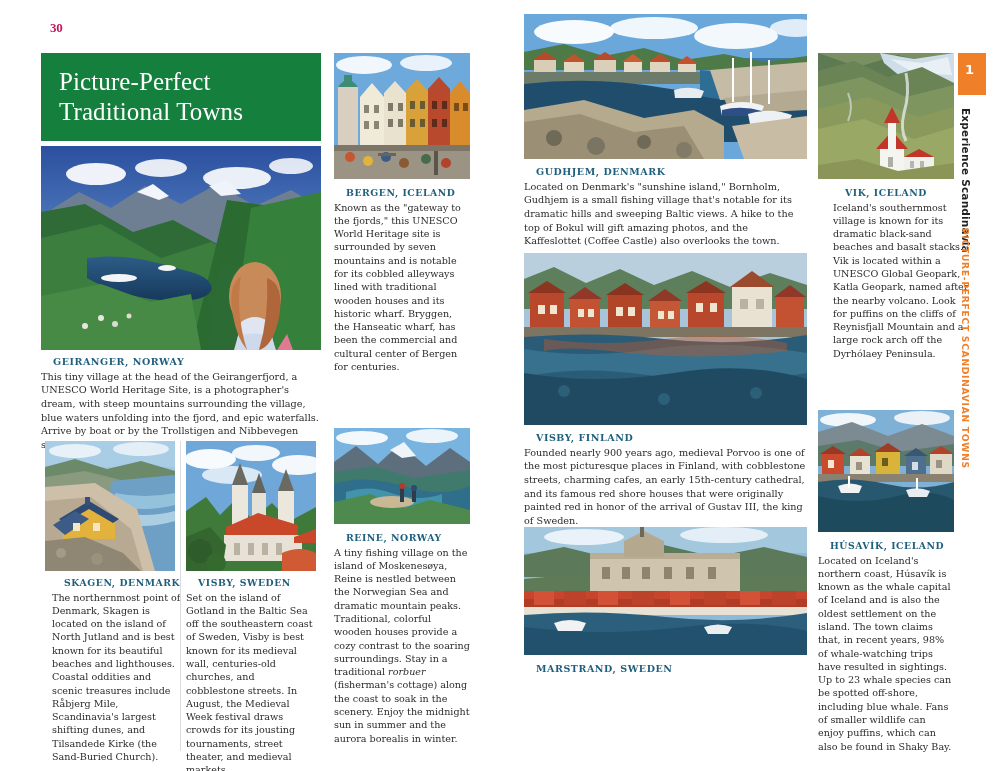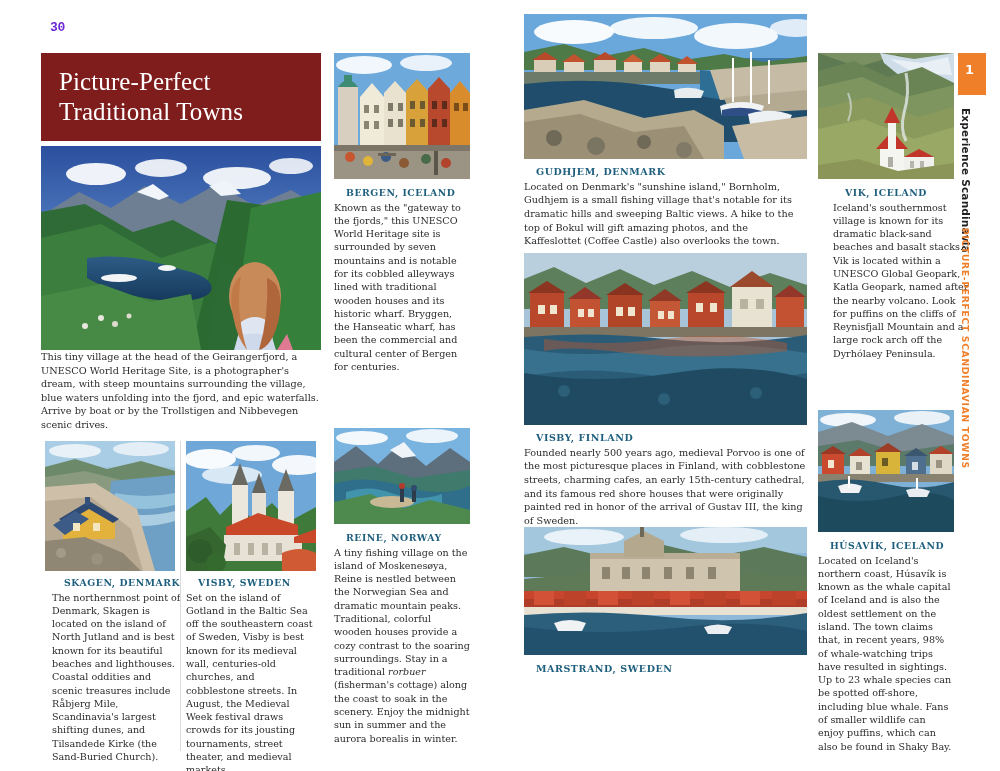--- a/index.html
+++ b/index.html
@@ -7,39 +7,39 @@
     width: 1000px; height: 771px;
     background: #ffffff;
     font-family: "Liberation Serif", "DejaVu Serif", serif;
     overflow: hidden;
   }
   .page { position: relative; width: 1000px; height: 771px; background: #fff; }
 
   
   .folio {
     position: absolute; top: 20px;
-    font-family: Liberation Mono, monospace;
-    font-weight: 700; font-size: 13px; color: #6d28d9;
+    font-family: Liberation Serif, serif;
+    font-weight: 700; font-size: 13px; color: #be185d;
     letter-spacing: -0.3px;
   }
   .folio-left  { left: 50px; }
   .folio-right { left: 919px; margin-top: 44px; }
 
   
   .col { position: absolute; top: 0; }
   .col-a { left: 41px;  width: 280px; }   
   .col-b { left: 334px; width: 136px; }   
   .col-c { left: 524px; width: 283px; }   
   .col-d { left: 818px; width: 136px; }   
 
   
   .title-block {
     position: absolute; left: 41px; top: 53px;
     width: 280px; height: 88px;
-    background: #7f1d1d;
+    background: #15803d;
     display: flex; align-items: center;
   }
   .title-block h1 {
     color: #ffffff;
     font-family: "Liberation Serif", "DejaVu Serif", serif;
     font-weight: 400;
     font-size: 25px;
     line-height: 1.22;
     padding: 0 18px;
     letter-spacing: .1px;
@@ -154,20 +154,21 @@
         <ellipse cx="214" cy="150" rx="26" ry="34" fill="#c98a5a"></ellipse>
         <path d="M200 176 q14 -10 28 0 l6 28 l-40 0 Z" fill="#dfe6f2"></path>
         <path d="M197 190 q18 -6 34 2 l4 12 l-42 0 Z" fill="#cfd9ec"></path>
         <path d="M226 132 q18 6 12 40 q-6 28 -20 32 q10 -34 8 -72 Z" fill="#b0663b"></path>
         <path d="M200 130 q-14 10 -8 40 q4 22 14 34 q-12 -38 -6 -74 Z" fill="#c17a47"></path>
         <path d="M246 188 l6 16 l-16 0 Z" fill="#e07a93"></path>
       </svg>
     </div>
 
     <div class="entry wide" style="position:absolute;left:0;top:350px;width:280px;">
+      <h2>GEIRANGER, NORWAY</h2>
       <p>This tiny village at the head of the Geirangerfjord, a UNESCO World Heritage Site, is a photographer's dream, with steep mountains surrounding the village, blue waters unfolding into the fjord, and epic waterfalls. Arrive by boat or by the Trollstigen and Nibbevegen scenic drives.</p>
     </div>
 
     <div class="photo" style="position:absolute;left:4px;top:441px;width:130px;height:130px;">
       <svg viewBox="0 0 130 130" preserveAspectRatio="none" aria-hidden="true">
         <rect width="130" height="130" fill="#9fc6e0"></rect>
         <rect y="0" width="130" height="26" fill="#a9cde4"></rect>
         <ellipse cx="30" cy="10" rx="26" ry="7" fill="#e8f1f7"></ellipse>
         <ellipse cx="96" cy="8" rx="28" ry="7" fill="#e3eef6"></ellipse>
         <path d="M0 26 L30 18 L62 28 L96 20 L130 30 L130 44 L0 44 Z" fill="#6c8a6a"></path>
@@ -394,21 +395,21 @@
         <path d="M0 120 q70 12 150 0 q70 -12 133 6 l0 46 l-283 0 Z" fill="#1f4a62"></path>
         <path d="M20 86 q60 8 120 0 q60 -8 123 4 l0 8 q-80 10 -160 2 q-60 -8 -83 -2 Z" fill="#b8582f" opacity=".45"></path>
         <circle cx="40" cy="138" r="6" fill="#2c5f78"></circle>
         <circle cx="140" cy="146" r="6" fill="#2c5f78"></circle>
         <circle cx="232" cy="140" r="6" fill="#2c5f78"></circle>
       </svg>
     </div>
 
     <div class="entry wide" style="position:absolute;left:0;top:426px;width:283px;">
       <h2>VISBY, FINLAND</h2>
-      <p>Founded nearly 500 years ago, medieval Porvoo is one of the most picturesque places in Finland, with cobblestone streets, charming cafes, an early 15th-century cathedral, and its famous red shore houses that were originally painted red in honor of the arrival of Gustav III, the king of Sweden.</p>
+      <p>Founded nearly 900 years ago, medieval Porvoo is one of the most picturesque places in Finland, with cobblestone streets, charming cafes, an early 15th-century cathedral, and its famous red shore houses that were originally painted red in honor of the arrival of Gustav III, the king of Sweden.</p>
     </div>
 
     <div class="photo" style="position:absolute;left:0;top:527px;width:283px;height:128px;">
       <svg viewBox="0 0 283 128" preserveAspectRatio="none" aria-hidden="true">
         <rect width="283" height="128" fill="#8fb9d6"></rect>
         <rect width="283" height="26" fill="#a3c8de"></rect>
         <ellipse cx="60" cy="10" rx="40" ry="8" fill="#e9f2f8"></ellipse>
         <ellipse cx="200" cy="8" rx="44" ry="8" fill="#e4eef6"></ellipse>
         <path d="M0 28 L40 20 L90 32 L140 18 L190 30 L240 20 L283 30 L283 50 L0 50 Z" fill="#5c7a5a"></path>
         <rect x="66" y="30" width="150" height="34" fill="#cfc4ad"></rect>

